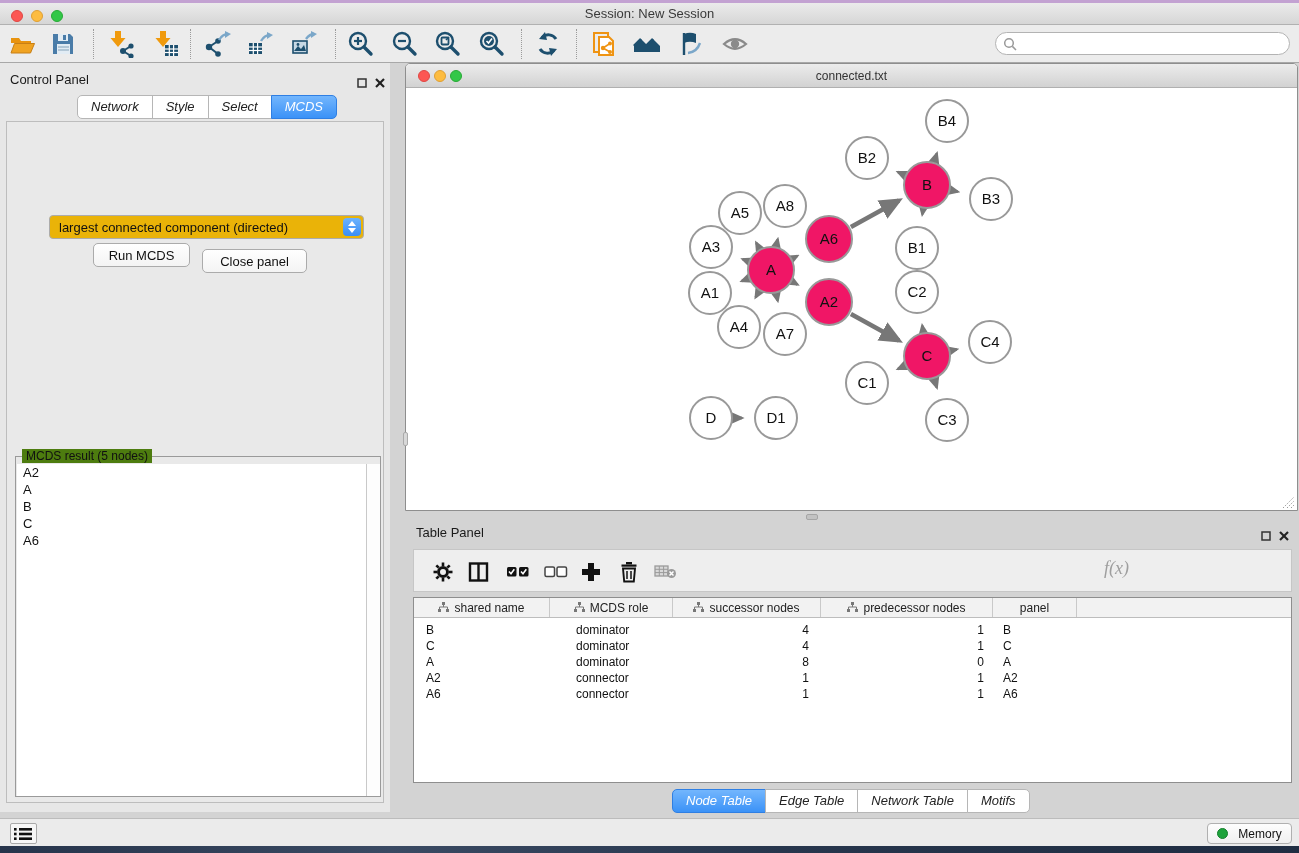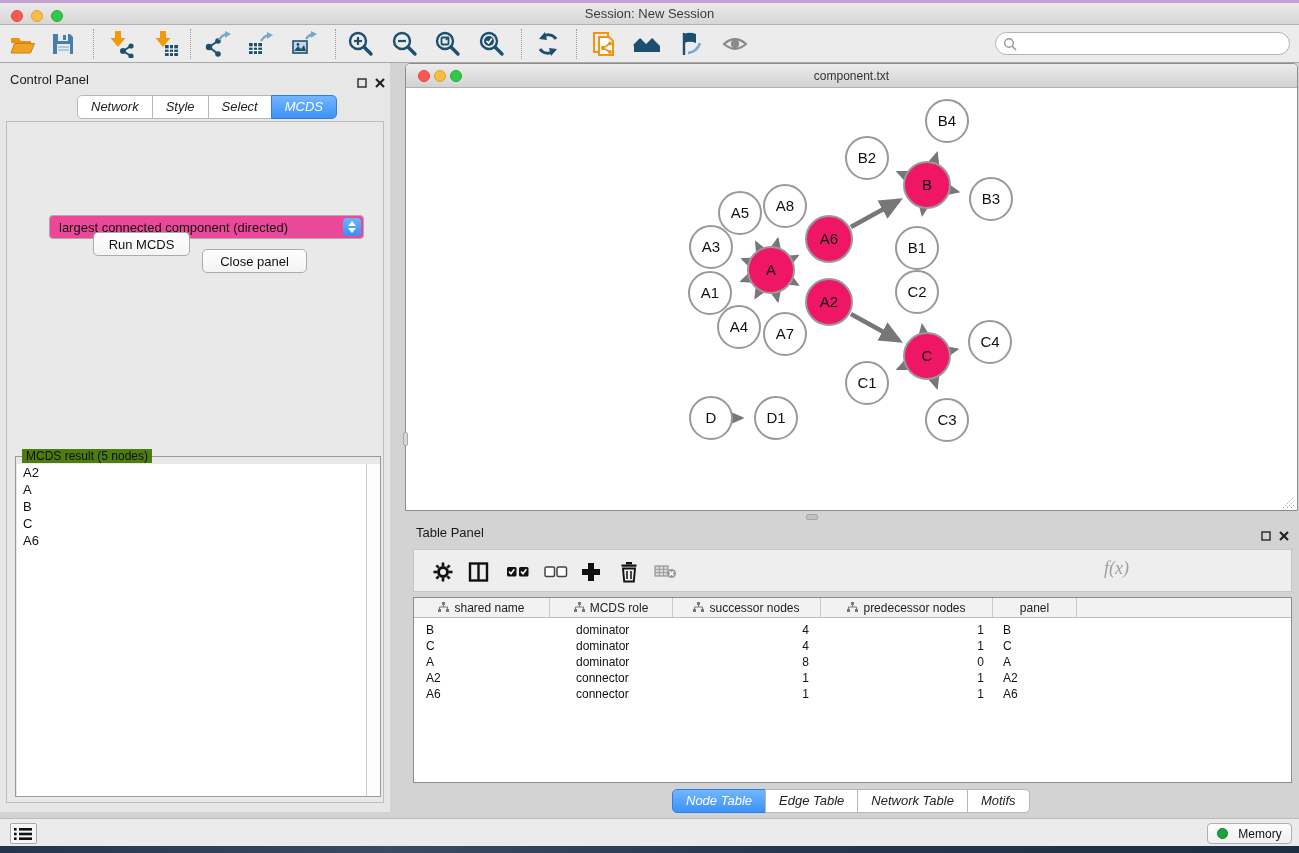--- a/index.html
+++ b/index.html
@@ -37,21 +37,21 @@
   .win-btn { position:absolute; width:10px; height:10px; }
   #cp-content { position:absolute; left:6px; top:58px; width:378px; height:682px;
     background:#e9e9e9; border:1px solid #bdbdbd; }
   .seg { position:absolute; display:inline-flex; }
   .seg .seg-btn { font-size:13px; color:#222; padding:3px 13px 4px; background:#fff;
     border:1px solid #b6b6b6; margin-left:-1px; white-space:nowrap; cursor:pointer;font-style:italic; }
   .seg .seg-btn:first-child { border-radius:5px 0 0 5px; margin-left:0; }
   .seg .seg-btn:last-child { border-radius:0 5px 5px 0; }
   .seg .seg-btn.active { background:linear-gradient(#73b6fd,#3b92f7); border-color:#2f7fe3; color:#fff; }
   #opt-label { left:0; top:72px; width:378px; text-align:center; font-size:13px; color:#111; }
-  #mcds-dropdown { left:42px; top:93px; width:315px; height:24px; background:#ec4899;
+  #mcds-dropdown { left:42px; top:93px; width:315px; height:24px; background:#eab308;
     border:1px solid #acacac; border-radius:4px; cursor:pointer; }
   #mcds-dropdown .dd-text { position:absolute; left:9px; top:4px; font-size:13px; color:#111; }
   #mcds-dropdown .dd-stepper { position:absolute; right:2px; top:2px; width:18px; height:18px; border-radius:4px;
     background:linear-gradient(#6cb3fd,#3a8ef5); }
   .push-btn { position:absolute; height:24px; background:linear-gradient(#ffffff,#f4f4f4);
     border:1px solid #ababab; border-radius:5px; font-size:13px; color:#111; font-family:"Liberation Sans",sans-serif;
     cursor:pointer; }
   #mcds-groupbox { position:absolute; left:8px; top:334px; width:366px; height:341px; border:1px solid #9a9a9a; }
   #mcds-legend { position:absolute; left:6px; top:-8px; background:#4d7c0f; padding:0 4px; font-size:12px; color:#111; }
   #mcds-list { position:absolute; left:1px; top:7px; width:349px; height:332px; background:#fff; }
@@ -300,42 +300,42 @@
   <div id="cp-content">
     <div class="abs" id="mcds-dropdown">
       <span class="dd-text">largest connected component (directed)</span>
       <span class="dd-stepper">
         <svg width="18" height="18">
             <path d="M9 3 L13 8 H5 z" fill="#fff"></path>
             <path d="M9 15 L5 10 h8 z" fill="#fff"></path>
           </svg>
       </span>
     </div>
-    <button class="push-btn" style="left:86px; top:110px; width:97px;">Run MCDS</button>
+    <button class="push-btn" style="left:86px; top:121px; width:97px;">Run MCDS</button>
     <button class="push-btn" style="left:195px; top:127px; width:105px;">Close panel</button>
     <div id="mcds-groupbox">
       <span id="mcds-legend">MCDS result (5 nodes)</span>
       <div id="mcds-list">
         <div class="mcds-item">A2</div>
         <div class="mcds-item">A</div>
         <div class="mcds-item">B</div>
         <div class="mcds-item">C</div>
         <div class="mcds-item">A6</div>
       </div>
       <div id="mcds-scroll"></div>
     </div>
   </div>
 </div>
 
 <div class="abs" id="network-window">
   <div id="nw-titlebar">
     <span class="light t-red" style="width:12px;height:12px;"></span>
     <span class="light t-yellow" style="width:12px;height:12px;"></span>
     <span class="light t-green" style="width:12px;height:12px;"></span>
-    <div id="nw-title">component.txt</div>
+    <div id="nw-title">connected.txt</div>
   </div>
   <svg id="graph-svg" width="891" height="421">
     <defs>
       <marker id="arrowhead" markerUnits="strokeWidth" markerWidth="5.2" markerHeight="4.6" refX="4.2" refY="2.3" orient="auto">
         <path d="M0,0 L5.2,2.3 L0,4.6 z" fill="#777777"></path>
       </marker>
     </defs>
   <line x1="341.6075678401552" y1="189.82009737174477" x2="335.81370773738894" y2="192.00466757442712" stroke="#777777" stroke-width="2.6" marker-end="url(#arrowhead)"></line>
       <line x1="386.88944210066984" y1="193.07693357278336" x2="391.4792033750354" y2="195.60921565519195" stroke="#777777" stroke-width="2.6" marker-end="url(#arrowhead)"></line>
       <line x1="341.65634706744873" y1="172.05159970918868" x2="336.7473679882697" y2="170.16982439550338" stroke="#777777" stroke-width="2.6" marker-end="url(#arrowhead)"></line>

